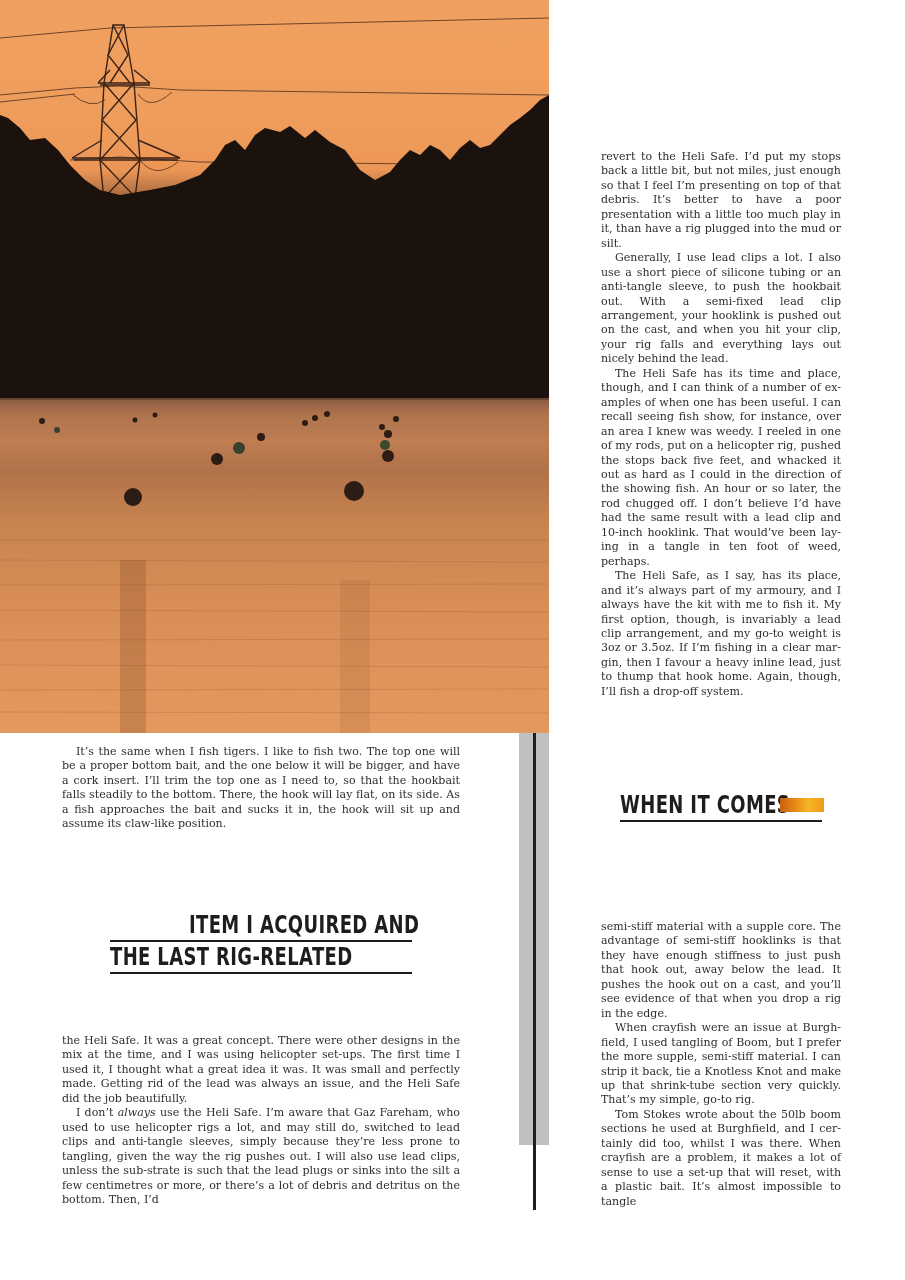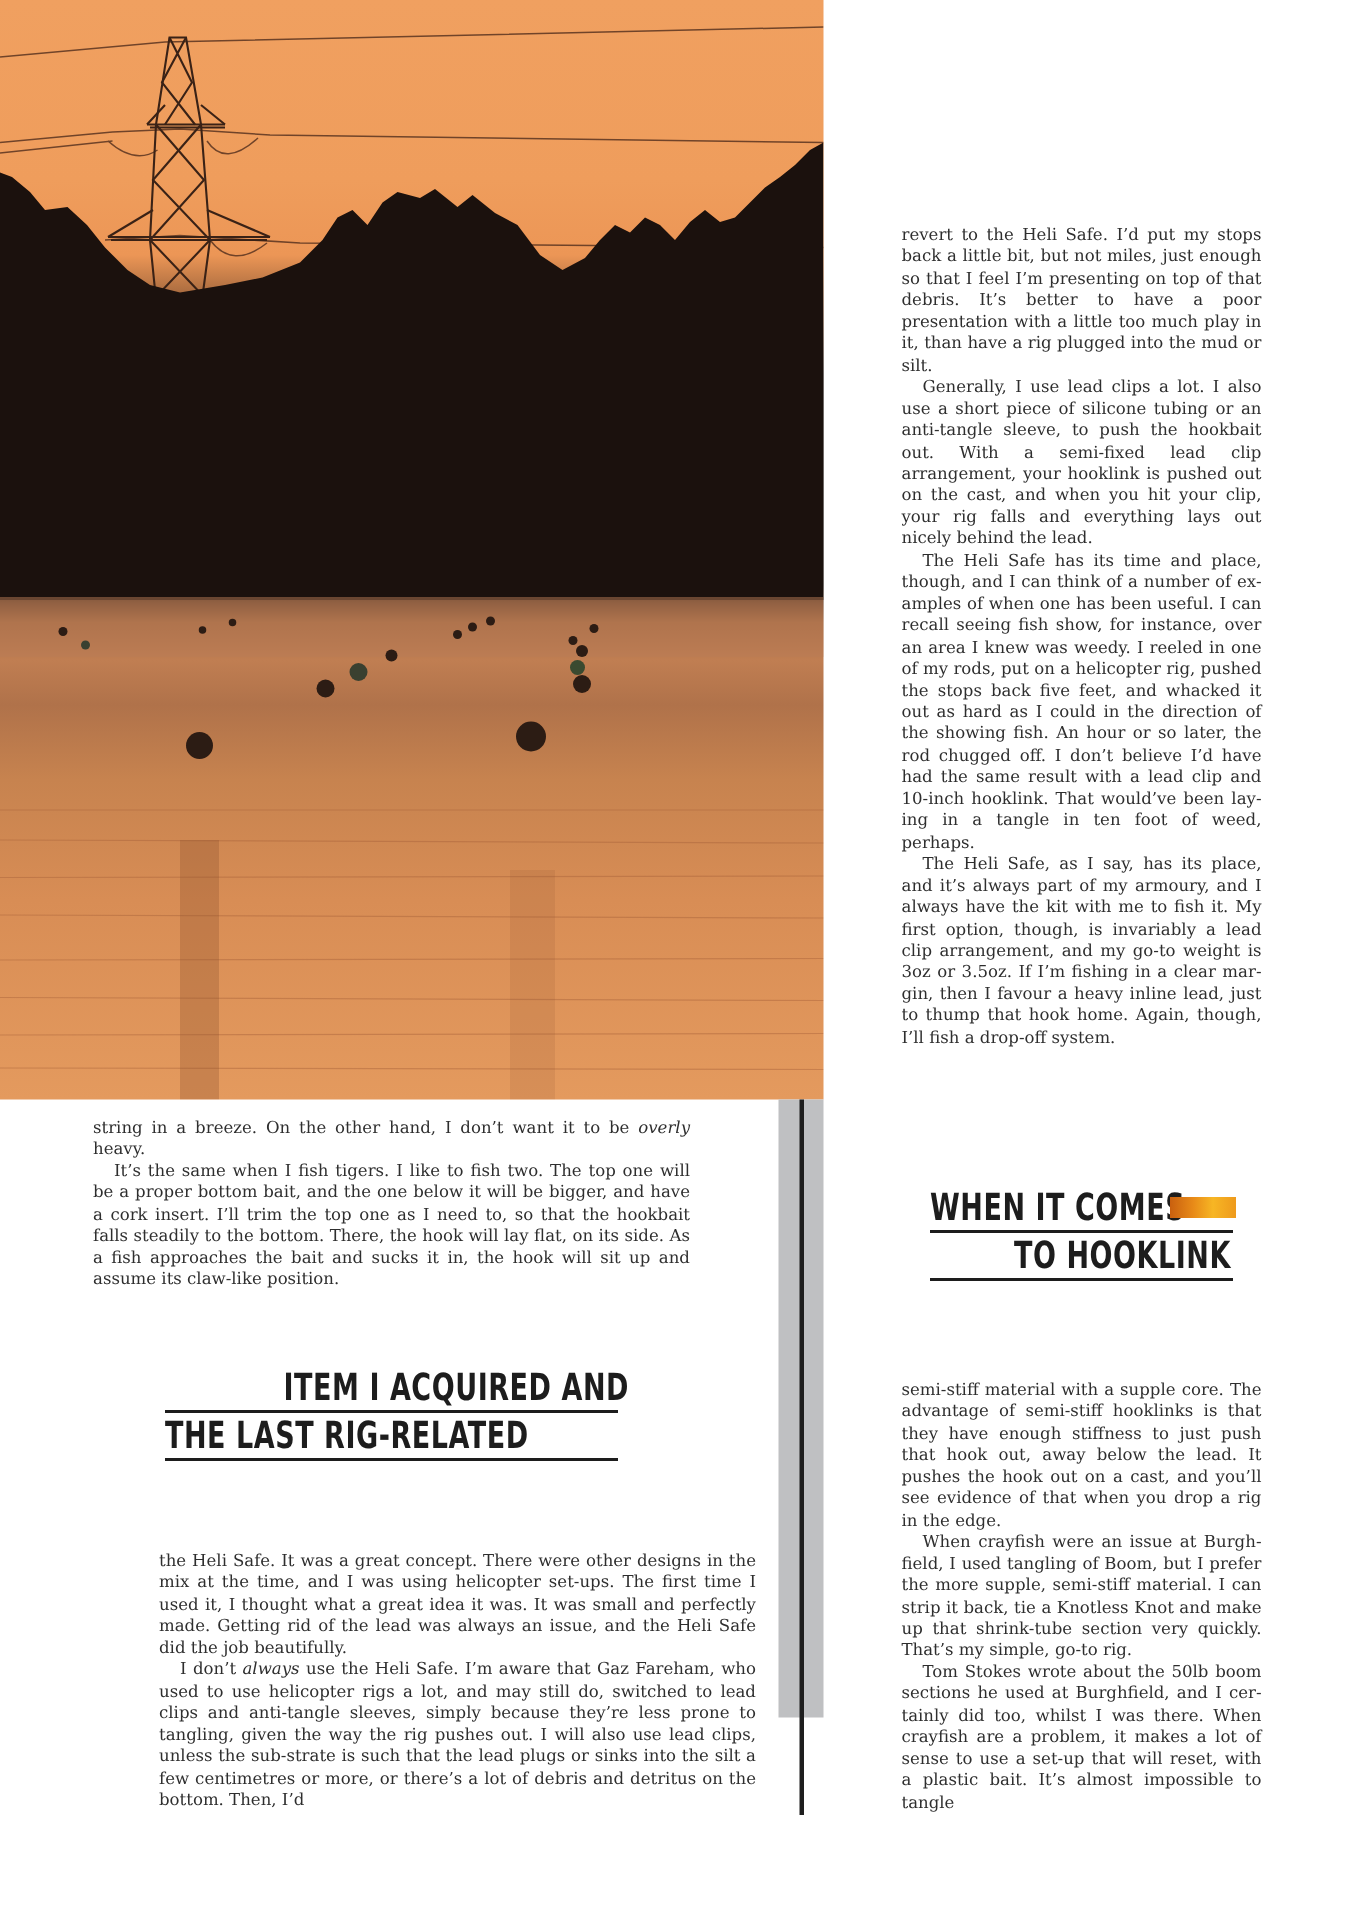--- a/index.html
+++ b/index.html
@@ -24,21 +24,21 @@
     text-align: justify; hyphens: manual;
   }
   .body-text p { text-indent: 14px; }
   .body-text p.noindent { text-indent: 0; }
   .body-text p.gap { margin-top: 14.45px; text-indent: 0; }
   .body-text em { font-style: italic; }
 
   .col-right-top { left: 601px; top: 150px; width: 240px; }
   .col-right-bottom { left: 601px; top: 920px; width: 240px; }
   .col-left-top { left: 62px; top: 745px; width: 398px; }
-  .col-left-bottom { left: 62px; top: 1034px; width: 398px; margin-left: 44px; }
+  .col-left-bottom { left: 62px; top: 1034px; width: 398px; }
 
   
   .pull {
     position: absolute;
     font-family: "DejaVu Sans", "Liberation Sans", sans-serif;
     font-weight: bold; color: #1d1d1d;
     text-transform: uppercase;
   }
   .pull .row {
     position: relative; height: 32px;
@@ -147,33 +147,29 @@
   <p>Generally, I use lead clips a lot. I also use a short piece of silicone tubing or an anti-tangle sleeve, to push the hookbait out. With a semi-fixed lead clip arrangement, your hooklink is pushed out on the cast, and when you hit your clip, your rig falls and everything lays out nicely behind the lead.</p>
   <p>The Heli Safe has its time and place, though, and I can think of a number of ex-amples of when one has been useful. I can recall seeing fish show, for instance, over an area I knew was weedy. I reeled in one of my rods, put on a helicopter rig, pushed the stops back five feet, and whacked it out as hard as I could in the direction of the showing fish. An hour or so later, the rod chugged off. I don’t believe I’d have had the same result with a lead clip and 10-inch hooklink. That would’ve been lay-ing in a tangle in ten foot of weed, perhaps.</p>
   <p>The Heli Safe, as I say, has its place, and it’s always part of my armoury, and I always have the kit with me to fish it. My first option, though, is invariably a lead clip arrangement, and my go-to weight is 3oz or 3.5oz. If I’m fishing in a clear mar-gin, then I favour a heavy inline lead, just to thump that hook home. Again, though, I’ll fish a drop-off system.</p>
 </div>
 
 <div class="pull pull-right">
   <div class="row r1">
     <span>When it comes</span>
     <i class="grad-bar"></i>
   </div>
-  <div class="row r2">
-    <span>to hooklink</span>
-  </div>
 </div>
 
 <div class="body-text col-right-bottom">
   <p class="noindent">semi-stiff material with a supple core. The advantage of semi-stiff hooklinks is that they have enough stiffness to just push that hook out, away below the lead. It pushes the hook out on a cast, and you’ll see evidence of that when you drop a rig in the edge.</p>
   <p>When crayfish were an issue at Burgh-field, I used tangling of Boom, but I prefer the more supple, semi-stiff material. I can strip it back, tie a Knotless Knot and make up that shrink-tube section very quickly. That’s my simple, go-to rig.</p>
   <p>Tom Stokes wrote about the 50lb boom sections he used at Burghfield, and I cer-tainly did too, whilst I was there. When crayfish are a problem, it makes a lot of sense to use a set-up that will reset, with a plastic bait. It’s almost impossible to tangle</p>
 </div>
 
 <div class="body-text col-left-top">
-  <p class="noindent"><span>string in a breeze. On the other hand, I don’t want it to be </span><em>overly</em><span> heavy.</span></p>
   <p>It’s the same when I fish tigers. I like to fish two. The top one will be a proper bottom bait, and the one below it will be bigger, and have a cork insert. I’ll trim the top one as I need to, so that the hookbait falls steadily to the bottom. There, the hook will lay flat, on its side. As a fish approaches the bait and sucks it in, the hook will sit up and assume its claw-like position.</p>
 </div>
 
 <div class="pull pull-left">
   <div class="row r2">
     <span>item I acquired and</span>
   </div>
   <div class="row r1">
     <span>The last rig-related</span>
   </div>

